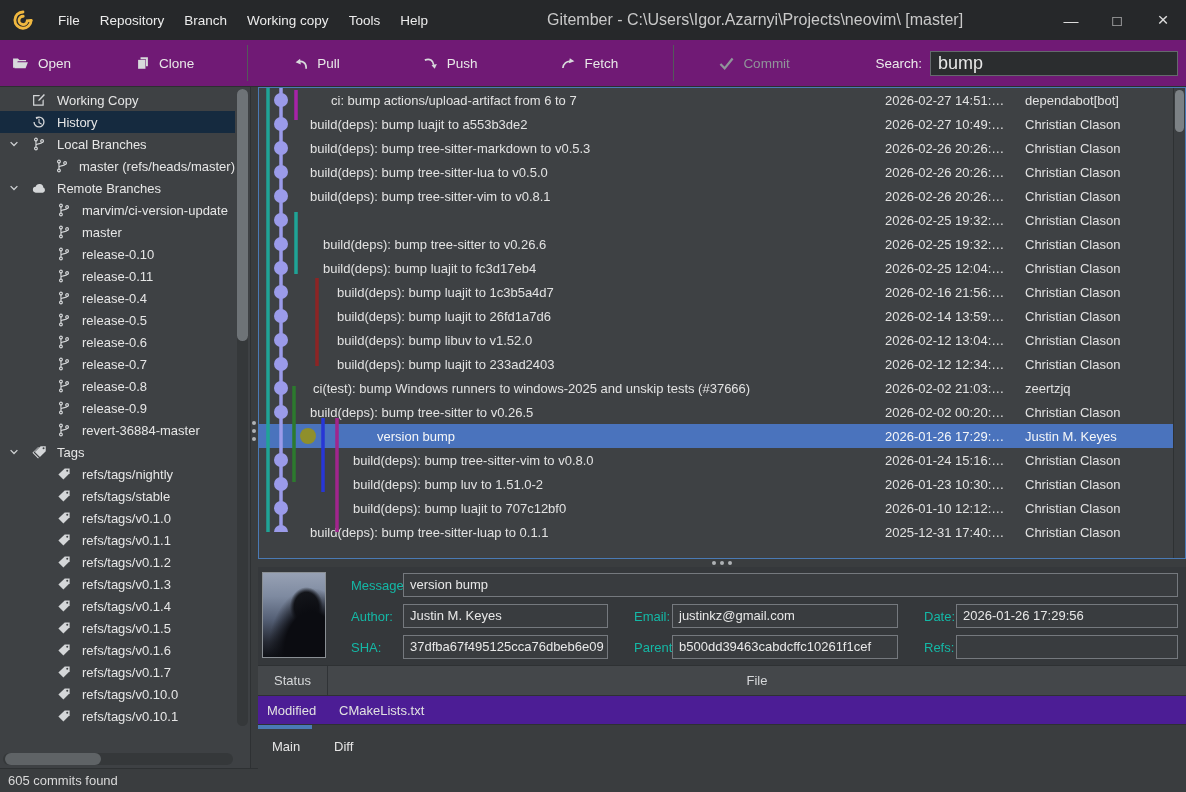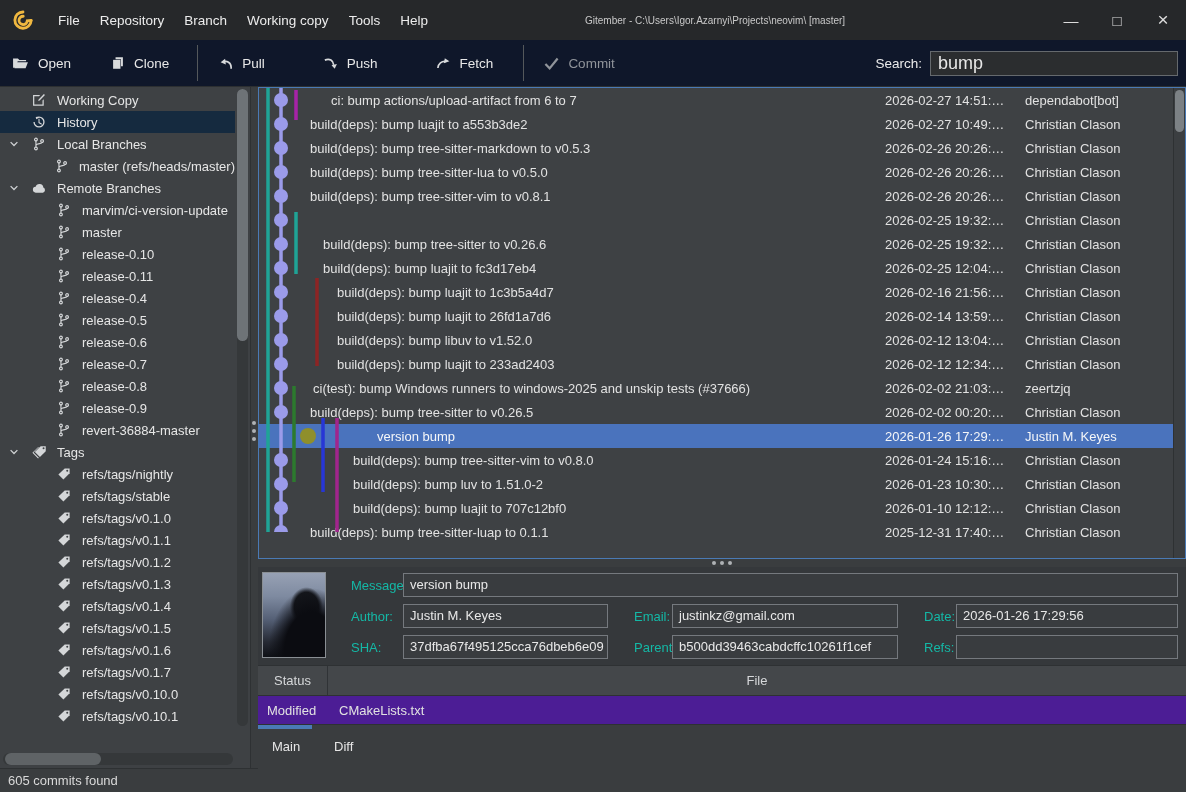--- a/index.html
+++ b/index.html
@@ -8,27 +8,27 @@
     width:1186px; height:792px; overflow:hidden;
     background:#3a3d3f; color:#e4e4e4;
     font-family:"Liberation Sans", sans-serif;
   }
   .window { width:1186px; height:792px; display:flex; flex-direction:column; }
 
   
   .titlebar { flex:0 0 40px; background:#26282a; display:flex; align-items:center; position:relative; }
   .logo { margin:0 13px 0 11px; display:flex; }
   .menu-item { padding:0 10px; font-size:13.5px; color:#ececec; }
-  .win-title { position:absolute; left:585px; font-size:10px; color:#c9c9c9; white-space:nowrap; }
+  .win-title { position:absolute; left:547px; font-size:16px; color:#c9c9c9; white-space:nowrap; }
   .win-controls { margin-left:auto; display:flex; height:100%; }
   .win-btn { width:46px; height:100%; display:flex; align-items:center; justify-content:center; color:#dcdcdc; font-size:15px; }
   .win-btn.close { font-size:19px; }
 
   
-  .toolbar { flex:0 0 47px; display:flex; align-items:center; border-bottom:1px solid #2c2f31; background:#0f172a; }
+  .toolbar { flex:0 0 47px; display:flex; align-items:center; border-bottom:1px solid #2c2f31; background:#701a75;gap:25px; }
   .tbtn { display:flex; align-items:center; gap:9px; font-size:13.5px; color:#e8e8e8; white-space:nowrap; }
   .tbtn .ticon { display:flex; color:#d8dadc; }
   .tbtn.disabled, .tbtn.disabled .ticon { color:#90949a; }
   .tsep { width:1px; height:36px; background:#54585b; }
   .ml12{margin-left:12px}.ml18{margin-left:40px}.ml28{margin-left:28px}.ml20{margin-left:20px}
   .ml38{margin-left:58px}.ml30{margin-left:30px}
   .search-wrap { margin-left:auto; display:flex; align-items:center; gap:8px; margin-right:8px; }
   .search-label { font-size:13.5px; color:#ececec; }
   .search-input { width:248px; height:25px; background:#2b2d2f; border:1px solid #65696d;
     color:#e8e8e8; font-size:18px; padding:0 7px; font-family:inherit; }

